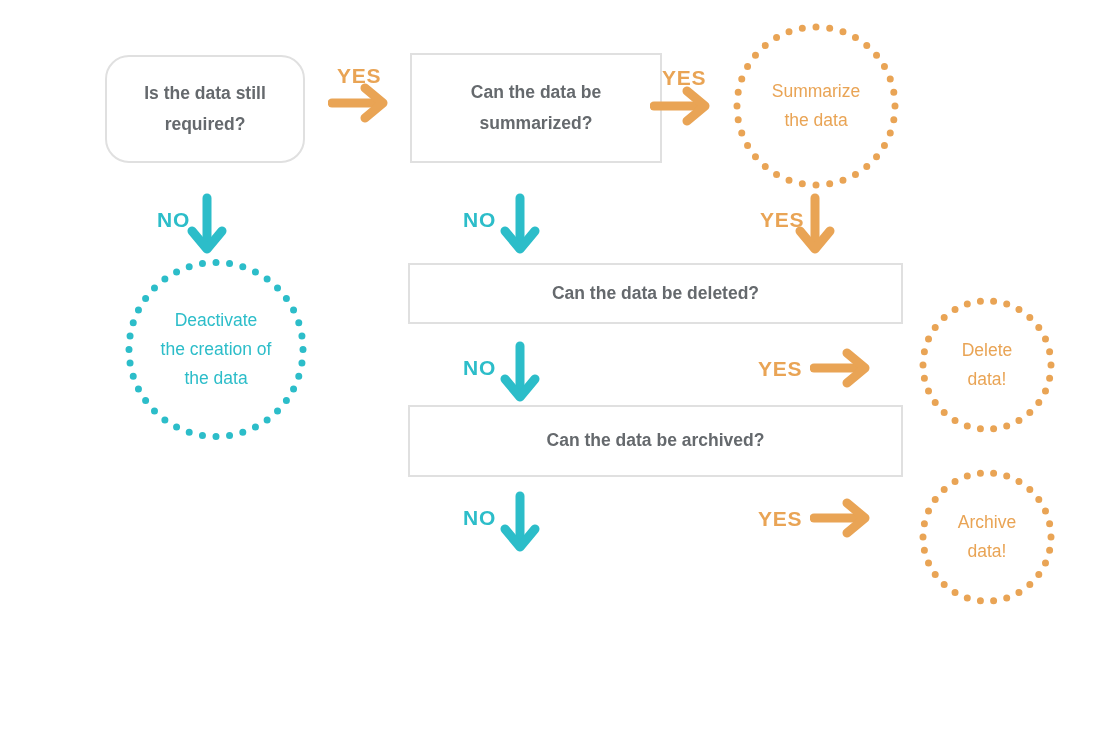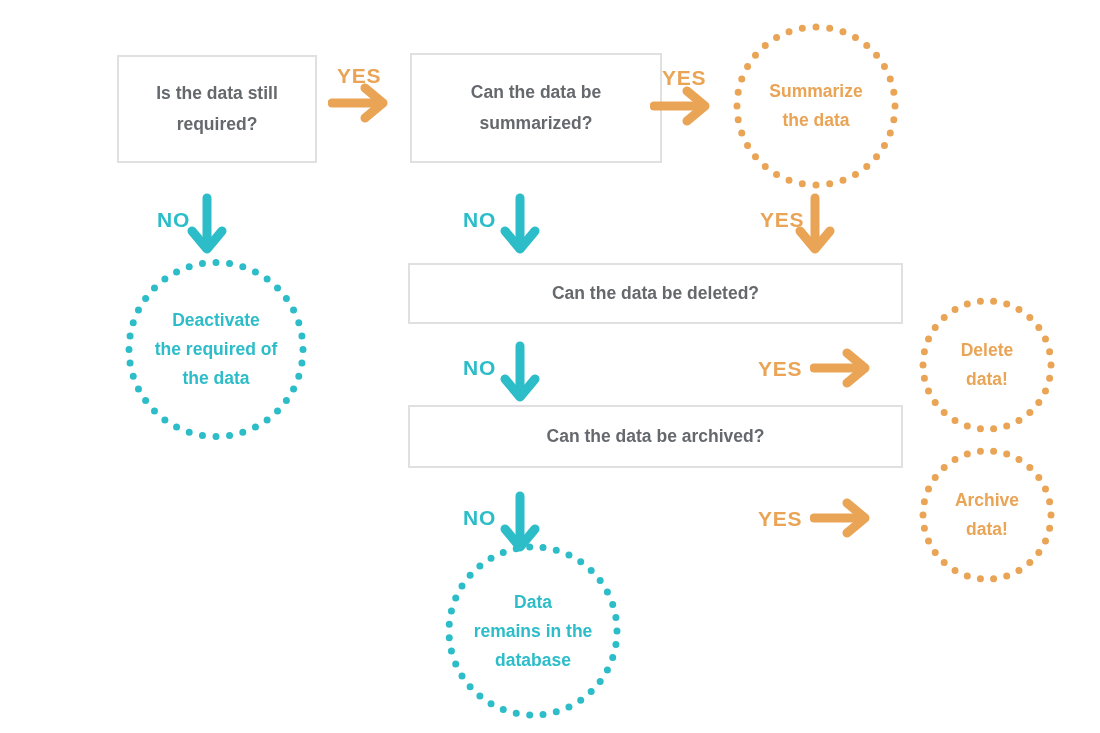--- a/index.html
+++ b/index.html
@@ -30,41 +30,41 @@
   .arrow .stroke-teal{stroke:var(--color-teal);}
   .arrow .stroke-orange{stroke:var(--color-orange);}
   .circle-node{
     position:absolute;display:flex;align-items:center;justify-content:center;
     text-align:center;
   }
   .circle-node .ring{position:absolute;left:0;top:0;width:100%;height:100%;}
   .ring circle{fill:none;stroke-width:7;stroke-linecap:round;stroke-dasharray:0 10;}
   .ring.ring-teal circle{stroke:var(--color-teal);}
   .ring.ring-orange circle{stroke:var(--color-orange);}
-  .circle-label{position:relative;font-weight:bold;font-size:17.5px;line-height:29px;}
+  .circle-label{position:relative;font-weight:normal;font-size:17.5px;line-height:29px;}
   .line{display:block;}
 </style>
 </head>
 <body>
 
 <div class="canvas">
 
-  <div class="qbox narrow" style="left:117px;top:55px;width:200px;height:108px;">
+  <div class="qbox narrow" style="left:105px;top:55px;width:200px;height:108px;border-radius:24px;">
     <span>Is the data still required?</span>
   </div>
 
   <div class="qbox narrow" style="left:410px;top:53px;width:252px;height:110px;">
     <span>Can the data be summarized?</span>
   </div>
 
   <div class="qbox" style="left:408px;top:263px;width:495px;height:61px;">
     <span>Can the data be deleted?</span>
   </div>
 
-  <div class="qbox" style="left:408px;top:405px;width:495px;height:63px;">
+  <div class="qbox" style="left:408px;top:405px;width:495px;height:72px;">
     <span>Can the data be archived?</span>
   </div>
 
   <span class="edge-label text-orange" style="left:337px;top:64px;">YES</span>
   <svg class="arrow" style="left:328px;top:82px;" width="60" height="42" viewBox="0 0 60 42">
     <line class="stroke-orange" x1="4" y1="21" x2="44" y2="21" stroke-width="9" stroke-linecap="round"></line>
     <path class="stroke-orange" d="M37 6 L55 21 L37 36" fill="none" stroke-width="9" stroke-linecap="round" stroke-linejoin="round"></path>
   </svg>
 
   <span class="edge-label text-orange" style="left:662px;top:66px;">YES</span>
@@ -124,49 +124,39 @@
       <span class="line">the data</span>
     </div>
   </div>
 
   <div class="circle-node" style="left:123px;top:258px;width:186px;height:183px;justify-content:center;">
     <svg class="ring ring-teal" viewBox="0 0 186 183">
       <circle cx="93" cy="91.5" r="87" pathLength="400"></circle>
     </svg>
     <div class="circle-label text-teal">
       <span class="line">Deactivate</span>
-      <span class="line">the required of</span>
+      <span class="line">the creation of</span>
       <span class="line">the data</span>
     </div>
   </div>
 
   <div class="circle-node" style="left:918px;top:296px;width:138px;height:138px;justify-content:center;">
     <svg class="ring ring-orange" viewBox="0 0 138 138">
       <circle cx="69" cy="69" r="64" pathLength="300"></circle>
     </svg>
     <div class="circle-label text-orange">
       <span class="line">Delete</span>
       <span class="line">data!</span>
     </div>
   </div>
 
-  <div class="circle-node" style="left:918px;top:446px;width:138px;height:138px;">
+  <div class="circle-node" style="left:918px;top:468px;width:138px;height:138px;">
     <svg class="ring ring-orange" viewBox="0 0 138 138">
       <circle cx="69" cy="69" r="64" pathLength="300"></circle>
     </svg>
     <div class="circle-label text-orange">
       <span class="line">Archive</span>
       <span class="line">data!</span>
     </div>
   </div>
 
-  <div class="circle-node" style="left:443px;top:543px;width:180px;height:176px;">
-    <svg class="ring ring-teal" viewBox="0 0 180 176">
-      <circle cx="90" cy="88" r="84" pathLength="390"></circle>
-    </svg>
-    <div class="circle-label text-teal">
-      <span class="line">Data</span>
-      <span class="line">remains in the</span>
-      <span class="line">database</span>
-    </div>
-  </div>
 
 </div>
 
 </body></html>

